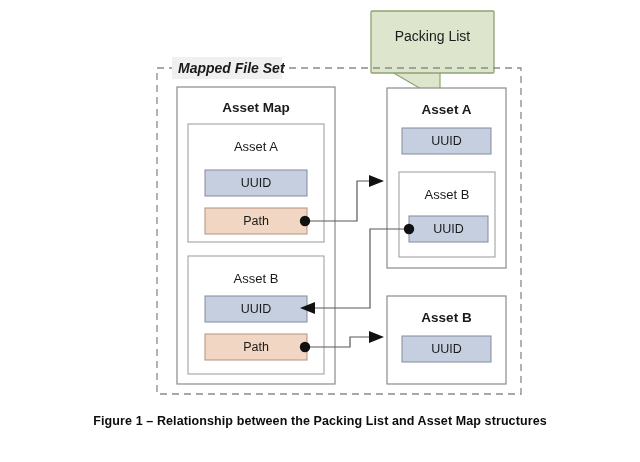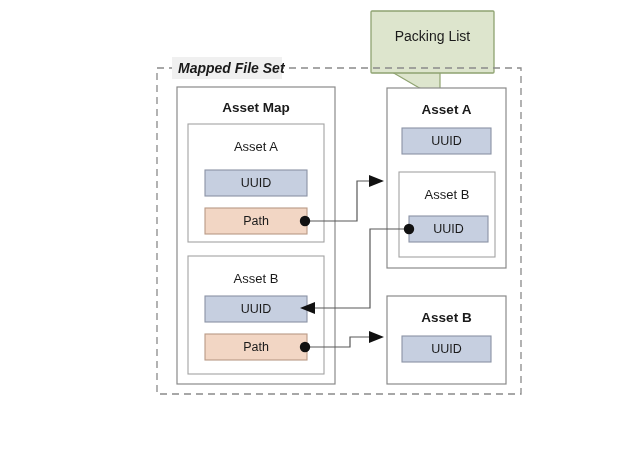--- a/index.html
+++ b/index.html
@@ -161,14 +161,15 @@
 
       <g>
         <path d="M 307 347 L 350 347 L 350 337 L 369 337" fill="none" stroke="#595959" stroke-width="1.2"></path>
         <polygon points="369,331 384,337 369,343" fill="#111111"></polygon>
         <circle cx="305" cy="347" r="5.2" fill="#111111"></circle>
       </g>
 
     </g>
   </svg>
 
+  <div class="caption">Figure 1 – Relationship between the Packing List and Asset Map structures</div>
 
 </div>
 
 </body></html>

